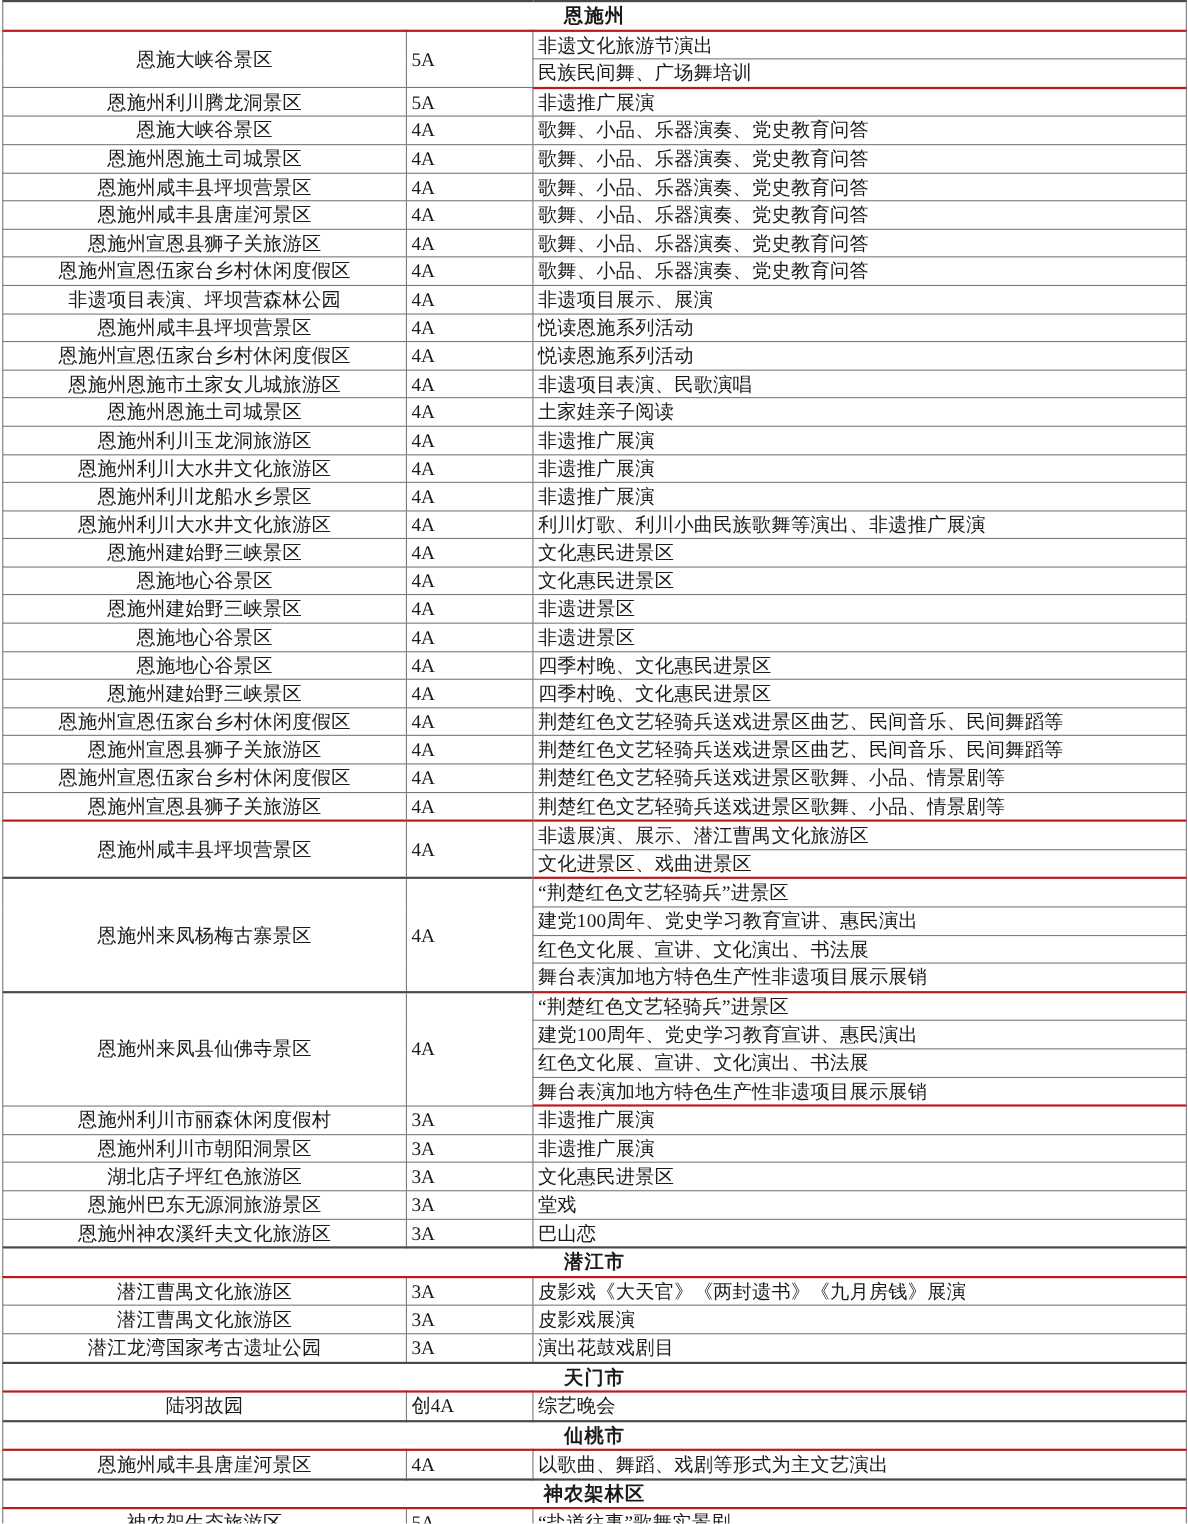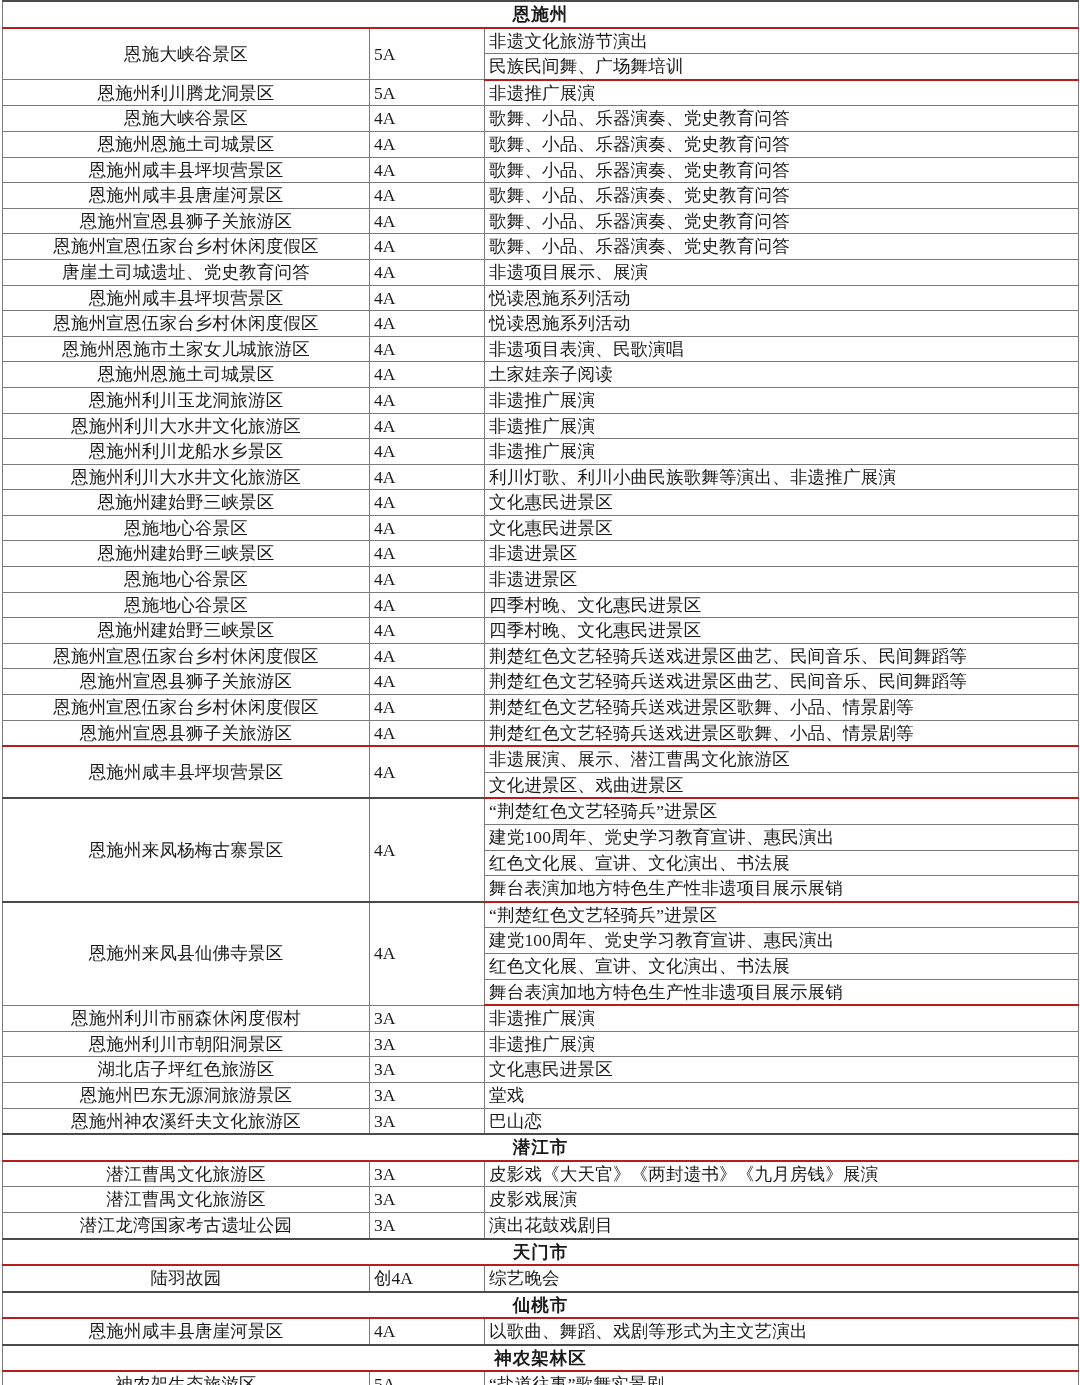--- a/index.html
+++ b/index.html
@@ -117,21 +117,21 @@
           <td class="name">恩施州宣恩县狮子关旅游区</td>
           <td class="level">4A</td>
           <td class="act">歌舞、小品、乐器演奏、党史教育问答</td>
         </tr>
         <tr>
           <td class="name">恩施州宣恩伍家台乡村休闲度假区</td>
           <td class="level">4A</td>
           <td class="act">歌舞、小品、乐器演奏、党史教育问答</td>
         </tr>
         <tr>
-          <td class="name">唐崖土司城遗址、党史教育问答</td>
+          <td class="name">非遗项目表演、坪坝营森林公园</td>
           <td class="level">4A</td>
           <td class="act">非遗项目展示、展演</td>
         </tr>
         <tr>
           <td class="name">恩施州咸丰县坪坝营景区</td>
           <td class="level">4A</td>
           <td class="act">悦读恩施系列活动</td>
         </tr>
         <tr>
           <td class="name">恩施州宣恩伍家台乡村休闲度假区</td>

